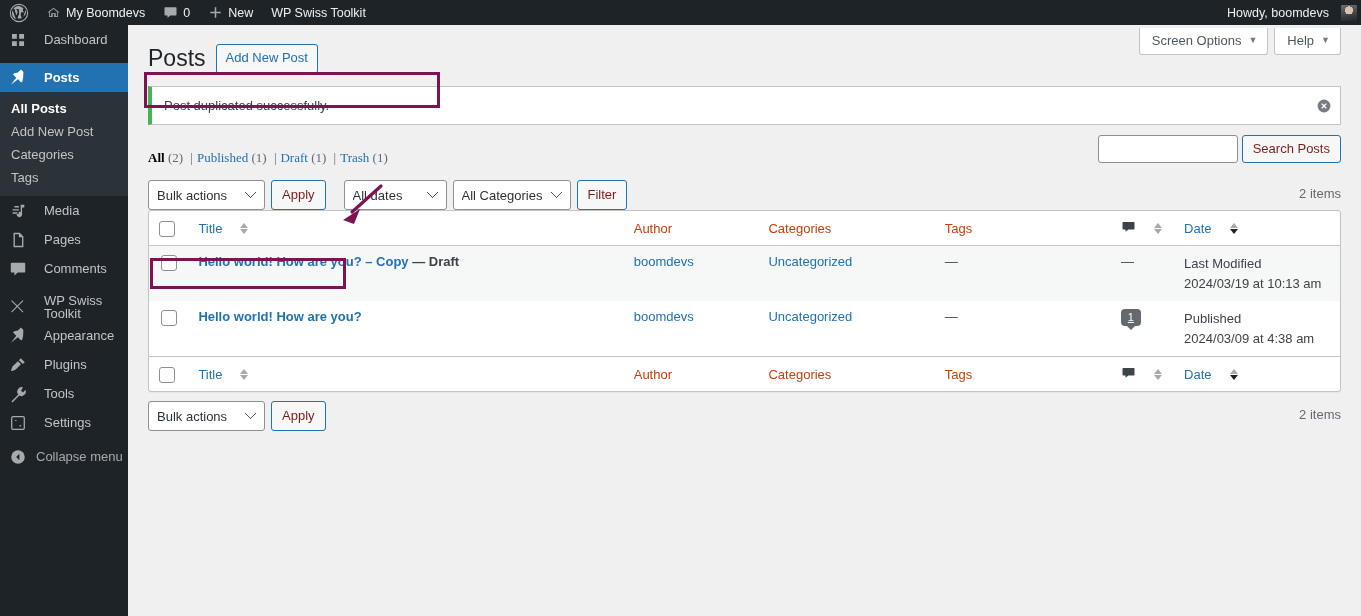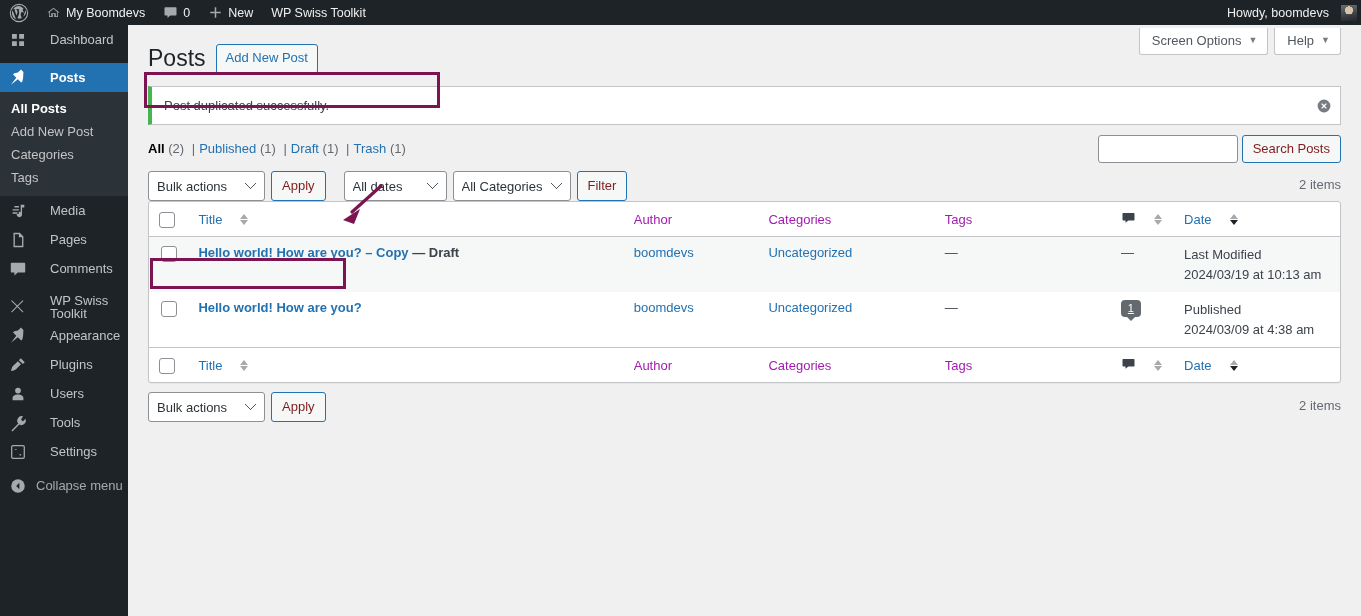--- a/index.html
+++ b/index.html
@@ -42,21 +42,21 @@
   .ic { display:block; }
 
   
   #sidebar {
     position: absolute; top: 25px; left: 0;
     width: 128px; height: 591px;
     background: #1d2327;
     z-index: 40;
   }
   .menu-top {
-    display: flex; align-items: center; gap: 23px;
+    display: flex; align-items: center; gap: 17px;
     height: 29px; padding: 0 0 0 9px;
     color: #f0f0f1; font-size: 13px; font-weight: 400;
     cursor: pointer; position: relative;
   }
   .menu-top .mlabel { line-height: 1; }
   .menu-top.dim { color: #c3c4c7; }
   .menu-top.current {
     background: #2271b1; color: #fff; font-weight: 600;
   }
   .menu-top.current:after {
@@ -132,23 +132,24 @@
   
   .hl {
     position: absolute;
     border: 3px solid #7b1450;
     pointer-events: none;
     z-index: 30;
   }
 
   
   ul.subsubsub {
-    list-style: none; margin: 11px 0 0 0; padding: 0;
+    list-style: none; margin: 20px 0 0 0; padding: 0;
     font-size: 13px; color: #646970; display: flex; flex-wrap: wrap;
     line-height: 2;
+    font-family: Liberation Serif, serif;
   }
   ul.subsubsub li { margin: 0; }
   ul.subsubsub a { color: #2271b1; text-decoration: none; }
   ul.subsubsub a.current { color: #000; font-weight: 600; }
   .sep { color: #646970; padding: 0 4px; }
   .count { color: #646970; }
 
   
   .search-box {
     position: absolute; right: 20px; top: 110px;
@@ -208,21 +209,21 @@
     border-bottom: 1px solid #c3c4c7;
     white-space: nowrap;
   }
   table.wp-list-table tfoot th {
     border-bottom: 0; border-top: 1px solid #c3c4c7;
   }
   th a.sortable-link, th span.col-head {
     color: #2271b1; text-decoration: none;
     display: inline-flex; align-items: center; gap: 18px;
   }
-  th span.plain-head { color: #a21caf; }
+  th span.plain-head { color: #c2410c; }
   td { padding: 8px 10px; vertical-align: top; color: #3c434a; }
   tbody tr.alt { background: #f6f7f7; }
   tbody tr { border-bottom: 1px solid #f0f0f1; }
   tbody td { height: 48px; }
   .cb-col { width: 32px; padding-left: 12px; }
   .col-title { width: 420px; }
   .col-author { width: 130px; }
   .col-cats { width: 170px; }
   .col-tags { width: 170px; }
   .col-comments { width: 60px; text-align: left; }
@@ -387,28 +388,20 @@
 
   <div class="menu-top dim">
     <span>
       <svg class="ic" width="18" height="18" viewBox="0 0 20 20" fill="#a7aaad">
         <path d="M13.1 2.5 11 4.6l4.4 4.4 2.1-2.1-4.4-4.4zM9.9 5.7 4.4 11.2c-.9.9-1.6 3.2-1.9 4.4l-.3 1.2 1.2-.3c1.2-.3 3.5-1 4.4-1.9l5.5-5.5-3.4-3.4z"></path>
       </svg>
     </span>
     <span class="mlabel">Plugins</span>
   </div>
 
-  <div class="menu-top dim">
-    <span>
-      <svg class="ic" width="18" height="18" viewBox="0 0 20 20" fill="#a7aaad">
-        <path d="M10 3a3.2 3.2 0 1 1 0 6.4A3.2 3.2 0 0 1 10 3zm0 7.6c3.3 0 6 1.7 6 3.8V17H4v-2.6c0-2.1 2.7-3.8 6-3.8z"></path>
-      </svg>
-    </span>
-    <span class="mlabel">Users</span>
-  </div>
 
   <div class="menu-top dim">
     <span>
       <svg class="ic" width="18" height="18" viewBox="0 0 20 20" fill="#a7aaad">
         <path d="M15.6 2.6a5 5 0 0 0-5.3 8l-7.6 7.6 1.2 1.2 7.6-7.6a5 5 0 0 0 6.8-6.4l-2.8 2.8-2.1-2.1 2.2-3.5z"></path>
       </svg>
     </span>
     <span class="mlabel">Tools</span>
   </div>
 

